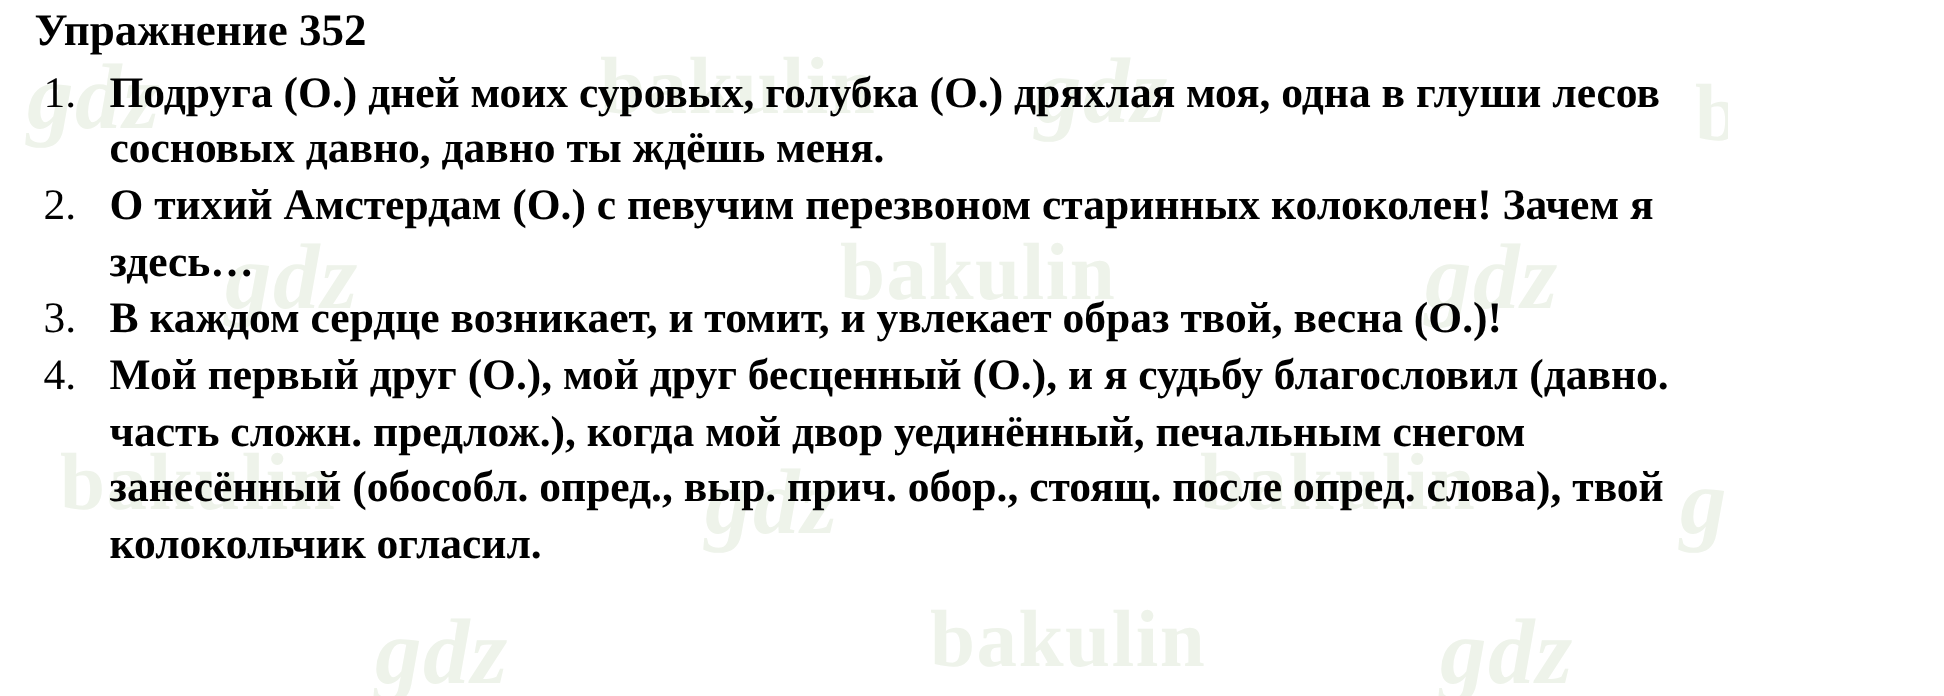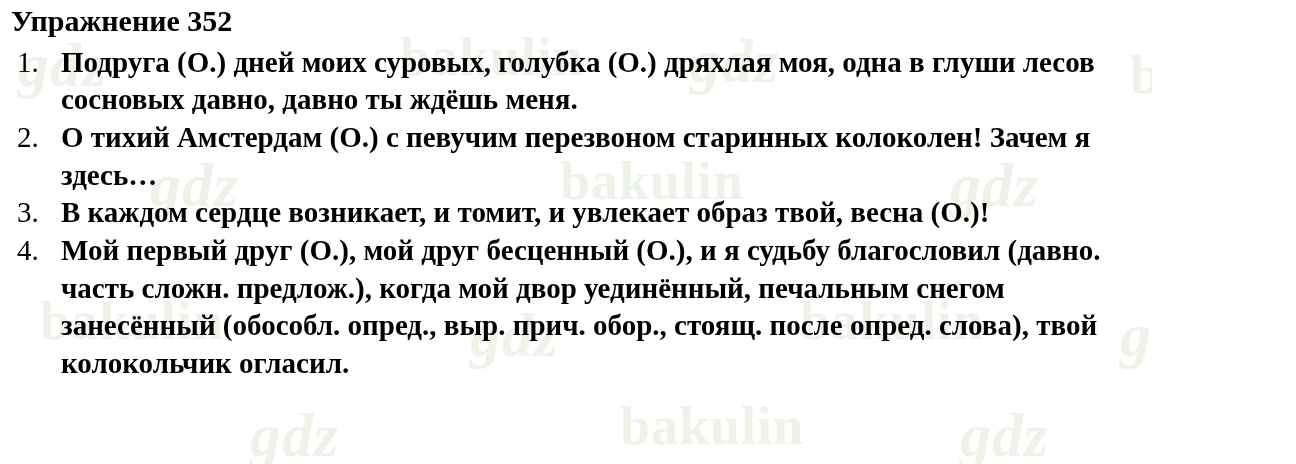--- a/index.html
+++ b/index.html
@@ -33,21 +33,21 @@
     letter-spacing: 1px;
   }
   .wm.big { font-size: 62px; }
   .wm.mid { font-size: 54px; }
   .wm.gdz { font-style: italic; }
 
   
   .content {
     position: relative;
     z-index: 2;
-    padding: 4px 16px 0 11px;
+    padding: 4px 16px 0 23px;
   }
   .title {
     font-size: 30px;
     font-weight: bold;
     line-height: 1.12;
     margin: 0 0 6px 0;
   }
   ol.task-list {
     list-style: none;
     margin: 0;

